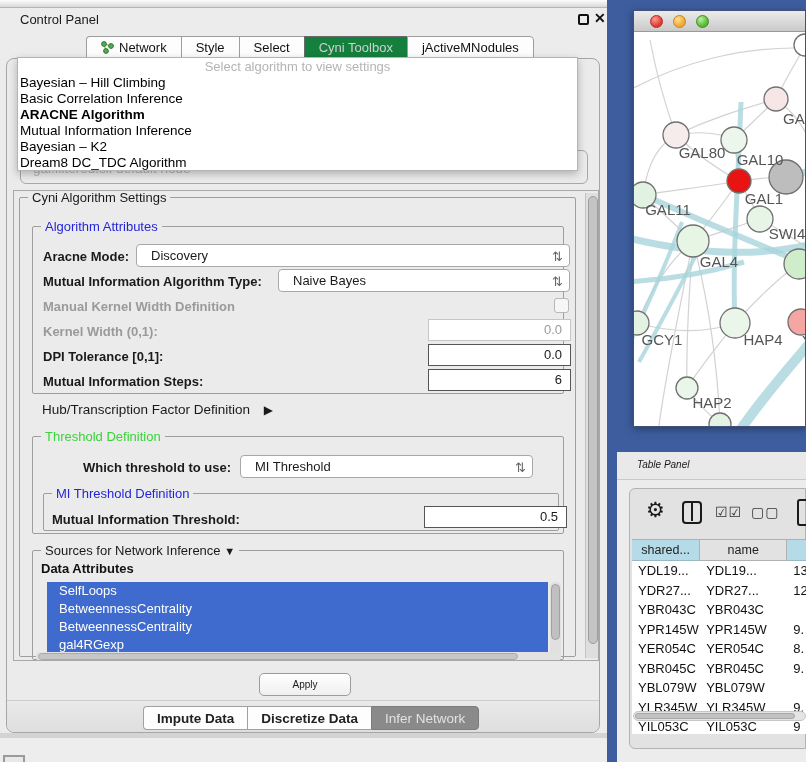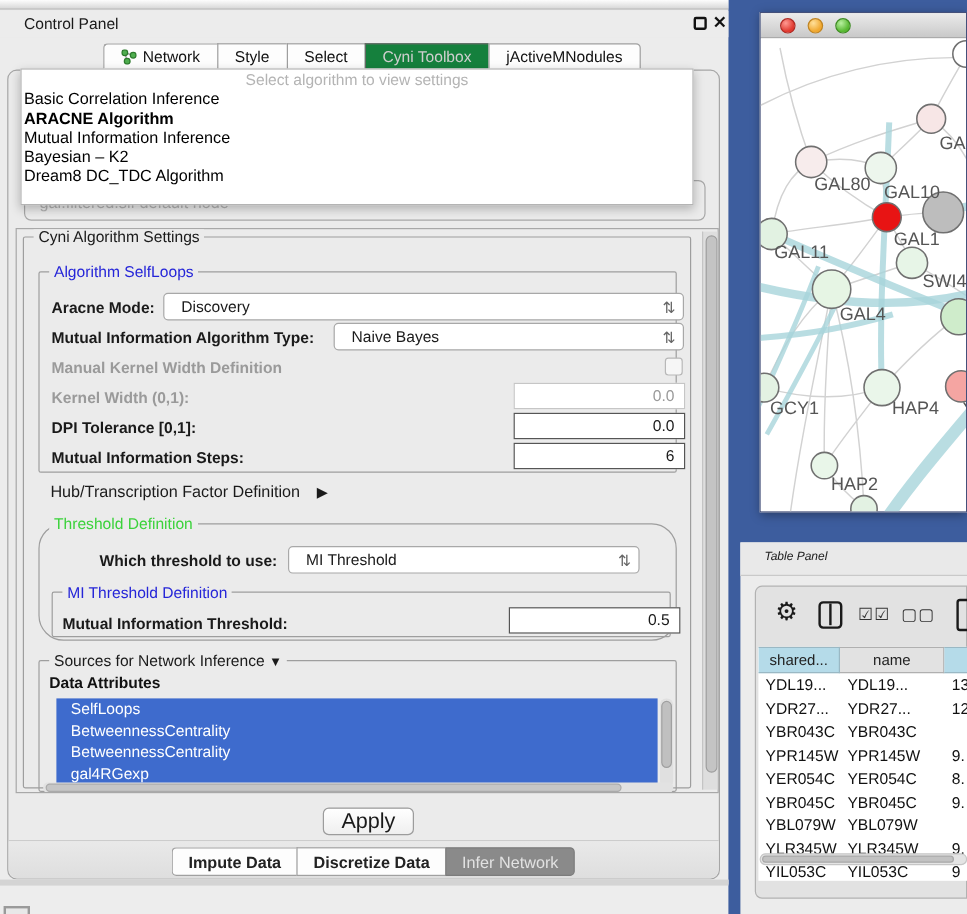--- a/index.html
+++ b/index.html
@@ -57,37 +57,37 @@
   .combo .stepper { position:absolute; right:6px; top:1px; color:#666; font-size:13px; }
   .field { position:absolute; height:22px; background:#ffffff; border:1px solid #555;
     font-size:13px; line-height:19px; text-align:right; padding-right:8px; }
   .field.disabled { border:1px solid #c6c6c6; color:#9a9a9a; }
   .checkbox { position:absolute; width:15px; height:15px; background:#f6f6f6; border:1px solid #b8b8b8; border-radius:3px; }
 
   #cyni-box { left:5px; top:6px; width:557px; height:460px; }
   #algo-def { left:12px; top:28px; width:532px; height:168px; }
   #hub-row { position:absolute; left:22px; top:204px; font-size:13.5px; color:#1a1a1a; }
   #hub-row .arrow { margin-left:10px; font-size:12px; }
-  #thr-box { left:12px; top:238px; width:532px; height:98px;border-radius:21px; }
+  #thr-box { left:12px; top:238px; width:532px; height:98px; }
   #mi-box { left:10px; top:56px; width:516px; height:38px; }
   #src-box { left:12px; top:352px; width:532px; height:110px; }
 
   #attr-list { position:absolute; left:14px; top:31px; width:501px; height:76px; background:#3e6bcd; overflow:hidden; }
   .attr-item { height:18px; line-height:18px; color:#ffffff; font-size:13px; padding-left:12px; }
   #attr-vscroll { position:absolute; left:517px; top:31px; width:11px; height:74px; background:#e0e0e0; border-radius:5px; }
   #attr-vthumb { position:absolute; left:1px; top:2px; width:9px; height:56px; background:#c0c0c0; border:1px solid #a0a0a0; border-radius:5px; }
 
   #set-hscroll { position:absolute; left:22px; top:461px; width:525px; height:9px; background:#e2e2e2; border-radius:4px; z-index:8; }
   #set-hthumb { position:absolute; left:2px; top:1px; width:480px; height:7px; background:#c6c6c6; border:1px solid #aaa; border-radius:4px; }
   #set-vscroll { position:absolute; left:571px; top:2px; width:13px; height:465px; background:#dedede; border-left:1px solid #c4c4c4; }
   #set-vthumb { position:absolute; left:1.5px; top:3px; width:10px; height:448px; background:#c4c4c4; border:1px solid #9e9e9e; border-radius:5px; }
 
-  #apply-btn { position:absolute; left:269px; top:673px; width:76px; height:23px;
+  #apply-btn { position:absolute; left:259px; top:673px; width:92px; height:23px;
     background:linear-gradient(#ffffff,#efefef); border:1px solid #9c9c9c; border-radius:5px;
-    font-size:18px; text-align:center; line-height:21px; }
+    font-size:10px; text-align:center; line-height:21px; }
 
   #bottom-strip { position:absolute; left:7px; top:700px; width:592px; height:32px;
     background:linear-gradient(#e9e9e9,#dedede); border-top:1px solid #cccccc; border-radius:0 0 8px 8px; }
   #bottom-tabs { position:absolute; left:143px; top:706px; height:24px; display:flex; z-index:4; }
   .btab { height:24px; padding:0 13px; display:flex; align-items:center;
     background:#fdfdfd; border:1px solid #a0a0a0; border-right:none; font-size:13.5px; font-weight:bold; color:#222; }
   .btab:first-child { border-radius:4px 0 0 4px; }
   .btab:last-child { border-right:1px solid #7c7c7c; border-radius:0 4px 4px 0; }
   .btab.selected { background:#8a8a8a; color:#e2e2e2; border-color:#7c7c7c; font-weight:normal; }
 
@@ -172,21 +172,21 @@
 
     <div id="bg-combo">
       <span id="bg-combo-text">gal:filtered.sif default node</span>
     </div>
 
     <div id="settings">
       <div class="groupbox" id="cyni-box">
         <span class="gb-title">Cyni Algorithm Settings</span>
 
         <div class="groupbox" id="algo-def">
-          <span class="gb-title t-blue">Algorithm SelfLoops</span>
+          <span class="gb-title t-blue">Algorithm Attributes</span>
           <span class="lbl" style="left:10px;top:22px;">Aracne Mode:</span>
           <div class="combo" style="left:103px;top:17px;width:434px;">
             <span>Discovery</span>
             <span class="stepper">⇅</span>
           </div>
           <span class="lbl" style="left:10px;top:47px;">Mutual Information Algorithm Type:</span>
           <div class="combo" style="left:245px;top:42px;width:292px;">
             <span>Naive Bayes</span>
             <span class="stepper">⇅</span>
           </div>
@@ -251,20 +251,21 @@
         <div class="btab">Impute Data</div>
         <div class="btab">Discretize Data</div>
         <div class="btab selected">Infer Network</div>
       </div>
     <div id="cp-bottom"></div>
     <div id="bl-icon"></div>
   </div>
 
   <div id="algo-popup">
     <div id="algo-placeholder">Select algorithm to view settings</div>
+  <div class="algo-item">Bayesian – Hill Climbing</div>
       <div class="algo-item">Basic Correlation Inference</div>
       <div class="algo-item bold">ARACNE Algorithm</div>
       <div class="algo-item">Mutual Information Inference</div>
       <div class="algo-item">Bayesian – K2</div>
       <div class="algo-item">Dream8 DC_TDC Algorithm</div>
     </div>
 
   <div id="netwin">
     <div id="net-titlebar">
       <div class="light" id="light-red"></div>

